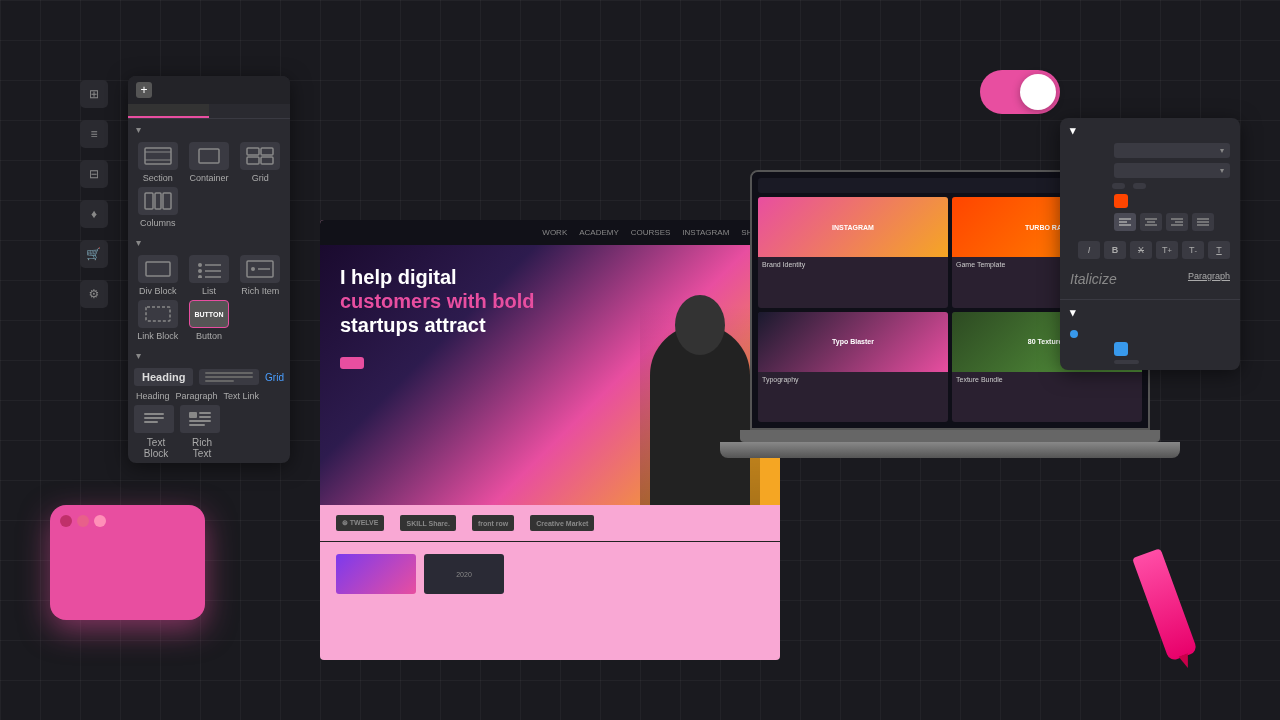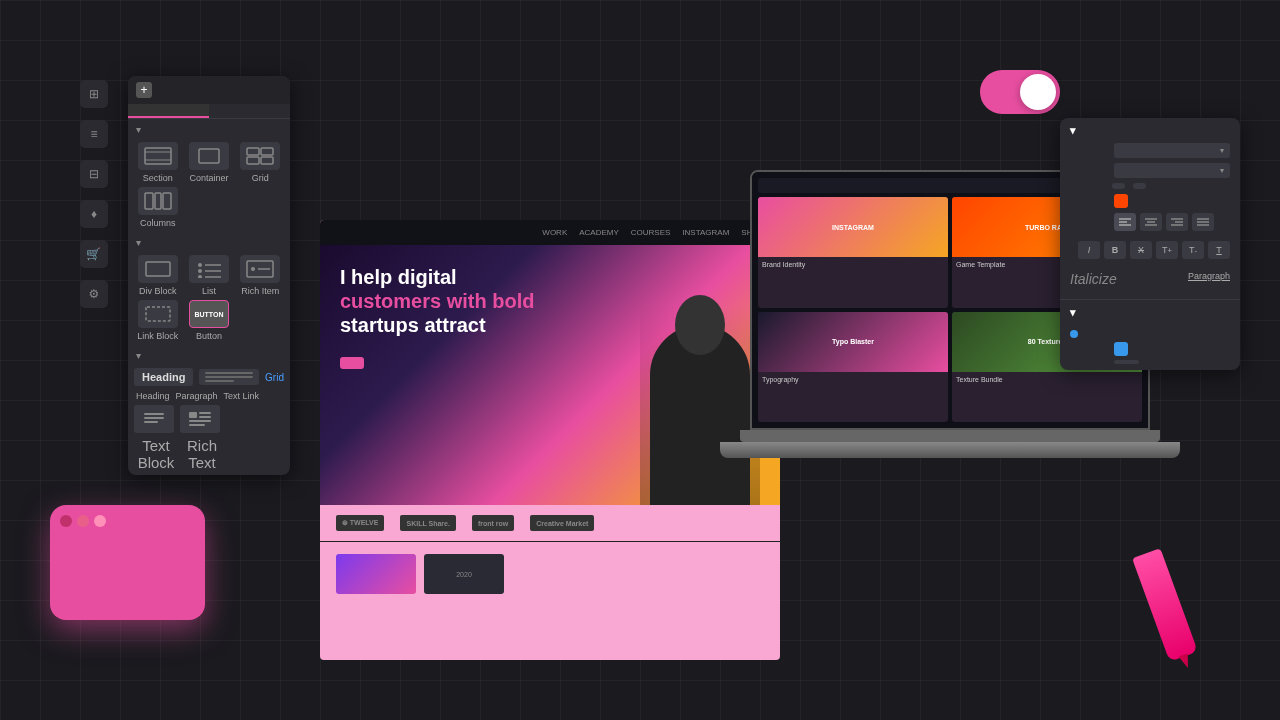--- a/index.html
+++ b/index.html
@@ -849,21 +849,21 @@
       <div style="background:#3a3a42; border-radius:3px; padding:4px; width:40px; height:28px; display:flex; align-items:center; justify-content:center; cursor:pointer;">
         <svg width="22" height="14" viewBox="0 0 22 14">
             <rect x="0" y="0" width="8" height="6" rx="1" fill="#888"></rect>
             <rect x="10" y="0" width="12" height="2" rx="1" fill="#888"></rect>
             <rect x="10" y="4" width="12" height="2" rx="1" fill="#888"></rect>
             <rect x="0" y="8" width="22" height="2" rx="1" fill="#888"></rect>
             <rect x="0" y="12" width="16" height="2" rx="1" fill="#888"></rect>
           </svg>
       </div>
     </div>
-    <div style="display:flex; gap:6px; font-size:15px; color:#aaa; padding: 0 2px;">
+    <div style="display:flex; gap:6px; font-size:10px; color:#aaa; padding: 0 2px;">
       <span style="width:40px; text-align:center;">Text Block</span>
       <span style="width:40px; text-align:center;">Rich Text</span>
     </div>
   </div>
 </div>
 
 <div class="iton-badge"></div>
 
 <div class="webflow-preview">
   <div class="preview-nav">

